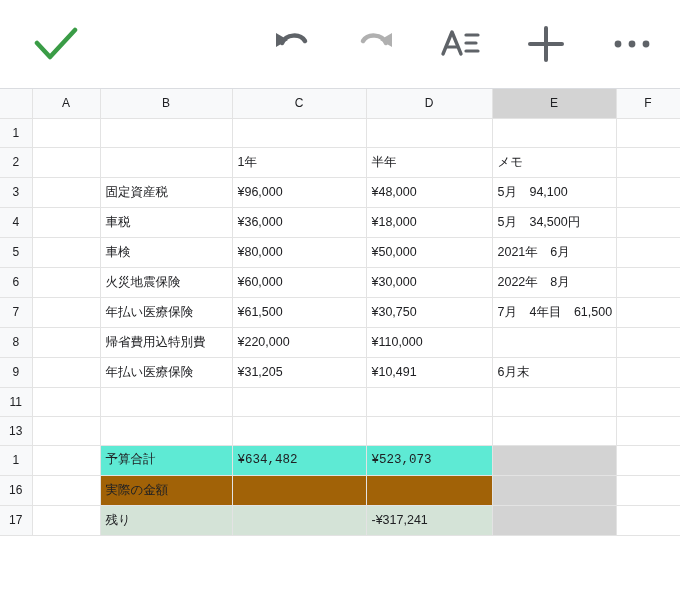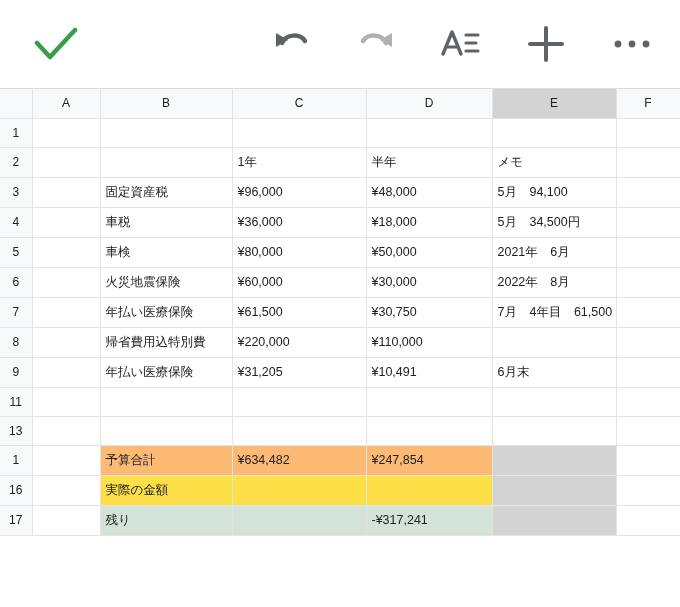--- a/index.html
+++ b/index.html
@@ -121,22 +121,22 @@
   .ta-left   { text-align: left; }
   .ta-right  { text-align: left; }
 
   
   td.bx { border-right: 1px solid #9e9e9e; }
   td.bx-l { border-left: 1px solid #6d28d9; }
   td.bx-t { border-top: 1px solid #9e9e9e; }
   td.bx-b { border-bottom: 1px solid #9e9e9e; }
 
   
-  .fill-pink  { background: #fdba74; }
-  .fill-blue  { background: #fde047; }
+  .fill-pink  { background: #5eead4; font-family: Liberation Mono, monospace; }
+  .fill-blue  { background: #a16207; }
   .fill-green { background: #d4e3d7; }
   .fill-gray  { background: #d3d3d3; }
 
   svg { display: block; }
 </style>
 </head>
 <body>
 
 <div id="app">
 
@@ -431,21 +431,21 @@
         <tr>
           <td class="rowhdr">1</td>
           <td></td>
           <td class="bx bx-l bx-t fill-pink">
               <span class="cell ta-left">予算合計</span>
             </td>
           <td class="bx bx-t fill-pink">
               <span class="cell ta-right">¥634,482</span>
             </td>
           <td class="bx bx-t fill-pink">
-              <span class="cell ta-right">¥247,854</span>
+              <span class="cell ta-right">¥523,073</span>
             </td>
           <td class="bx bx-t fill-gray">
               <span class="cell ta-left"></span>
             </td>
           <td></td>
         </tr>
 
         <tr>
           <td class="rowhdr">16</td>
           <td></td>

